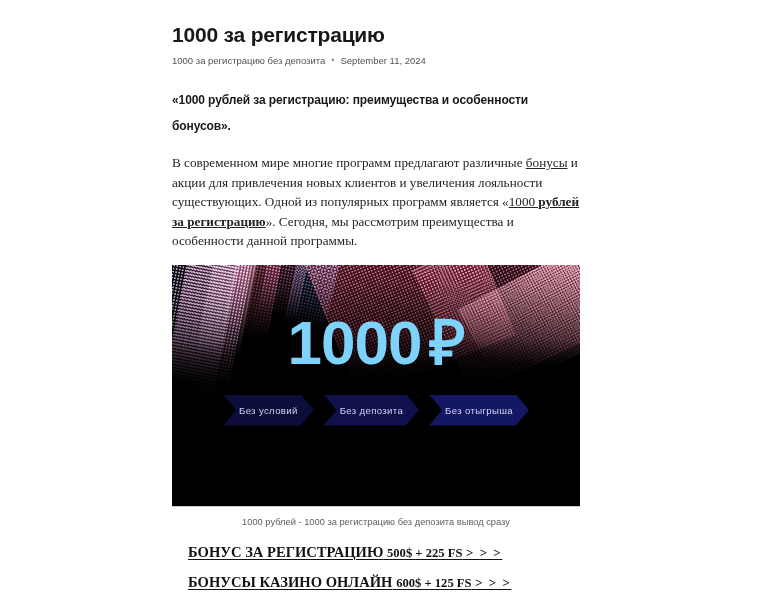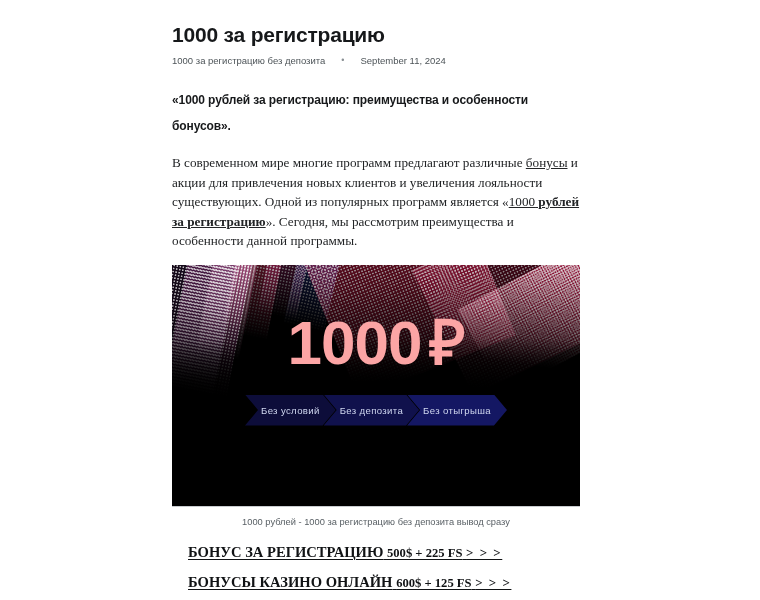--- a/index.html
+++ b/index.html
@@ -42,21 +42,21 @@
   }
 
   .post-meta {
     font-size: 9.5px;
     line-height: 13px;
     color: #5d6469;
     font-weight: 400;
     margin: 0 0 20px 0;
     display: flex;
     align-items: flex-end;
-    gap: 16px;
+    gap: 6px;
     white-space: nowrap;
   }
   .post-meta .meta-cat { color: #4d5458; }
   .post-meta .meta-dot {
     color: #8a9094;
     font-size: 9px;
     line-height: 13px;
   }
   .post-meta .meta-date { color: #4d5458; }
 
@@ -211,41 +211,42 @@
     z-index: 4;
   }
 
   .banner-amount {
     margin-top: 47px;
     font-family: "Liberation Sans", sans-serif;
     font-size: 62px;
     font-weight: 700;
     line-height: 62px;
     letter-spacing: -1px;
-    color: #fca5a5;
+    color: #7dd3fc;
     white-space: nowrap;
   }
   .banner-amount .cur { margin-left: 8px; }
 
   .banner-sub {
     margin-top: 6px;
     font-family: "Liberation Sans", sans-serif;
     font-size: 20.5px;
     font-weight: 700;
     line-height: 22px;
     letter-spacing: 0.4px;
     color: #f2f2f3;
     white-space: nowrap;
   }
 
   .chevrons {
     margin-top: 21px;
     display: flex;
     align-items: flex-end;
     height: 31px;
+    gap: 22px;
   }
   .chev {
     position: relative;
     height: 31px;
     display: flex;
     align-items: center;
     justify-content: center;
     color: #cfd6ef;
     font-size: 9.6px;
     letter-spacing: .35px;

